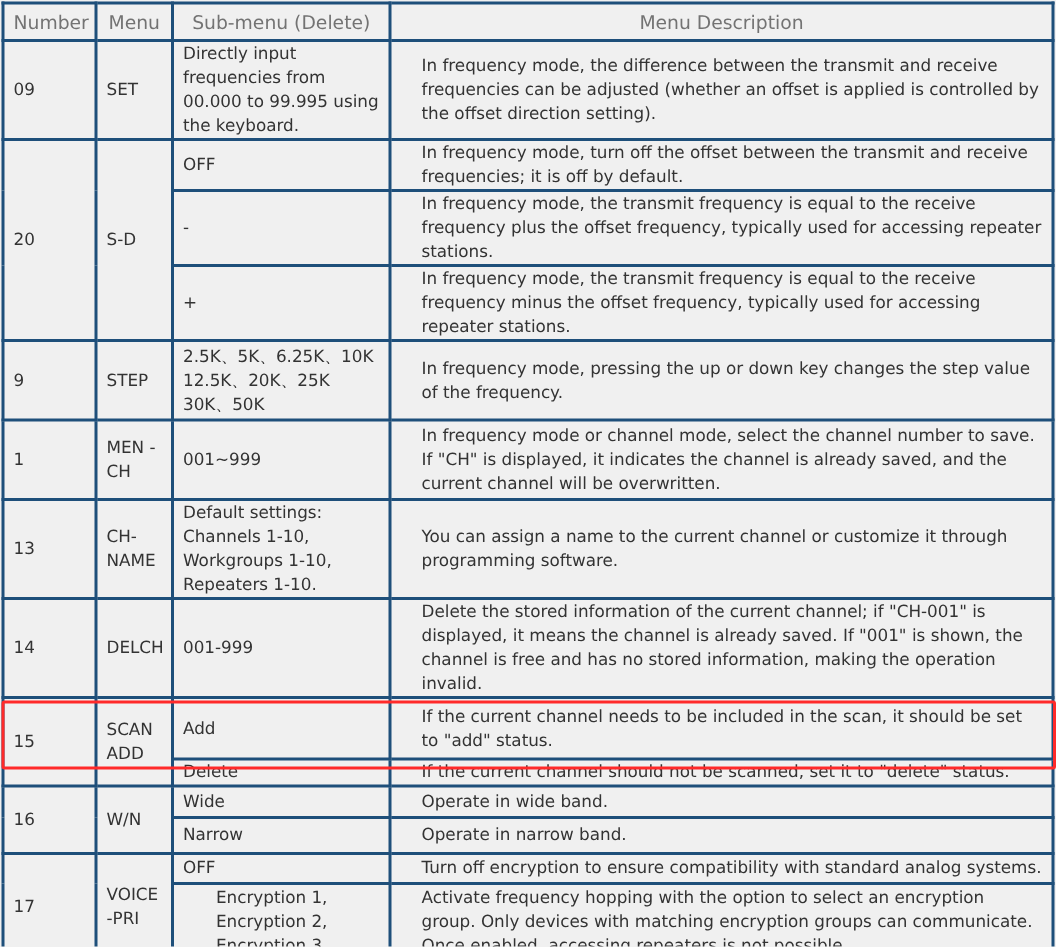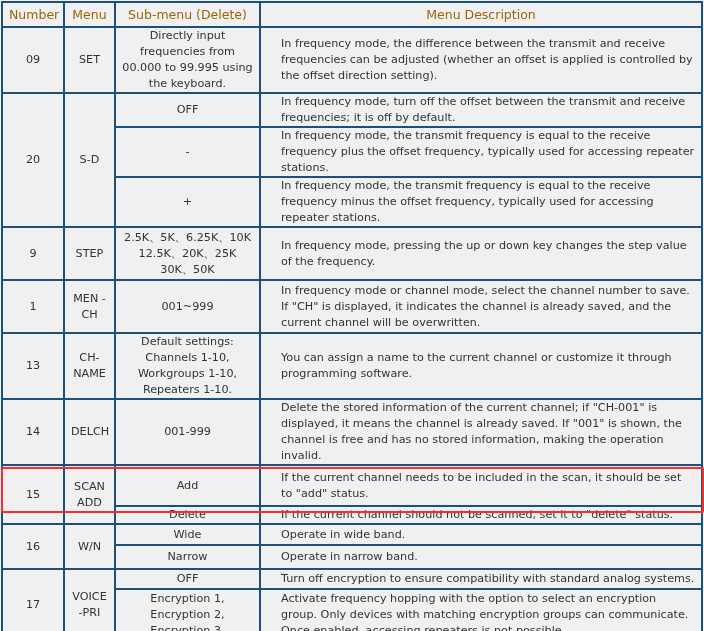--- a/index.html
+++ b/index.html
@@ -1,22 +1,22 @@
 <!DOCTYPE html>
 <html><head>
 <meta charset="utf-8">
 <style>
   html, body { margin: 0; padding: 0; background: #f0f0f0; }
   body { width: 704px; height: 631px; position: relative; overflow: hidden;
          font-family: "DejaVu Sans", "Liberation Sans", sans-serif; color: #333; }
   table { position: absolute; left: 1px; top: 1px; width: 702px; border-collapse: collapse;
           table-layout: fixed; font-size: 11.2px; }
   td, th { border: 2px solid #1e4f7a; background: #f0f0f0; padding: 0 6px; line-height: 16px; }
-  th { font-weight: normal; font-size: 12.5px; height: 23px; text-align: center; color: #a16207; }
-  td.c { text-align: center; }
+  th { font-weight: normal; font-size: 12.5px; height: 23px; text-align: center; color: #737373; }
+  td.c { }
   td.d { text-align: left; padding-left: 20px; }
   .hl { position: absolute; left: 1px; top: 467px; width: 699px; height: 42px;
         border: 2px solid #ff2a2a; border-radius: 2px; pointer-events: none; }
 </style>
 </head>
 <body>
 
 <table>
   <colgroup>
       <col style="width:62px">

